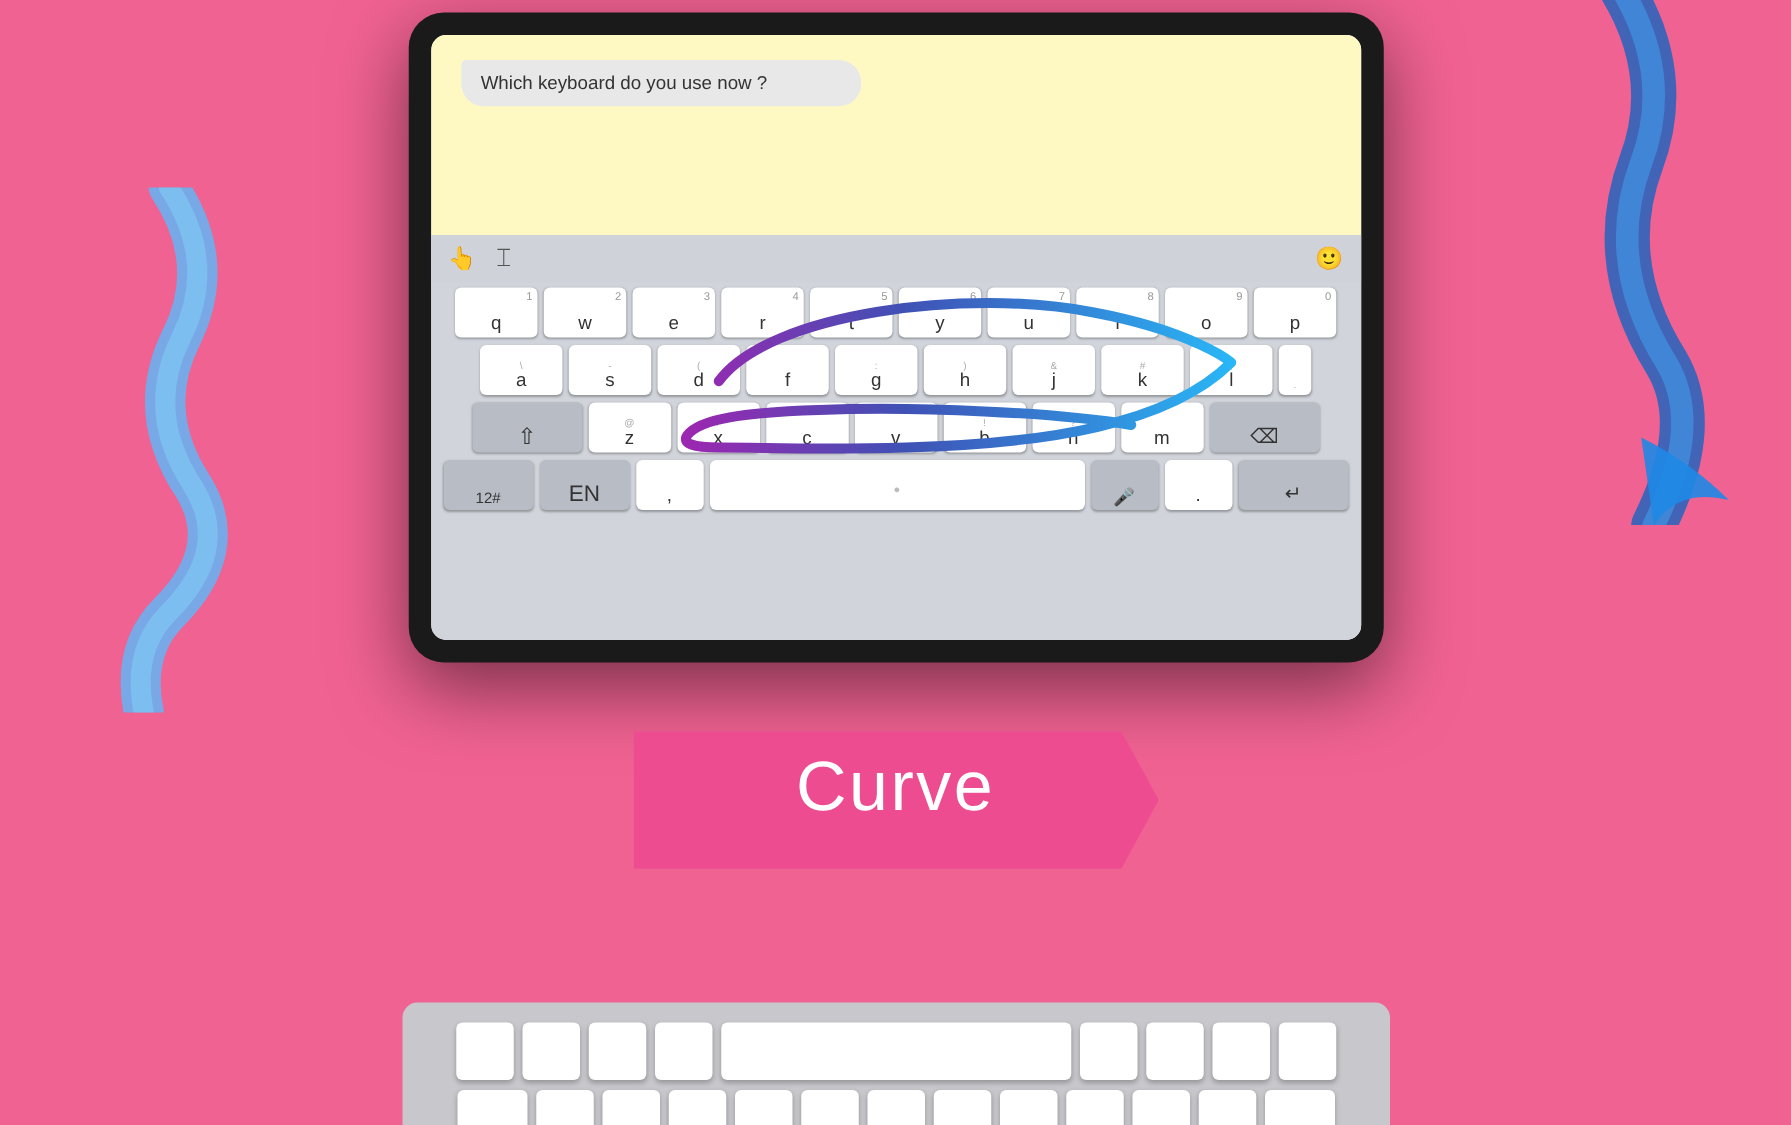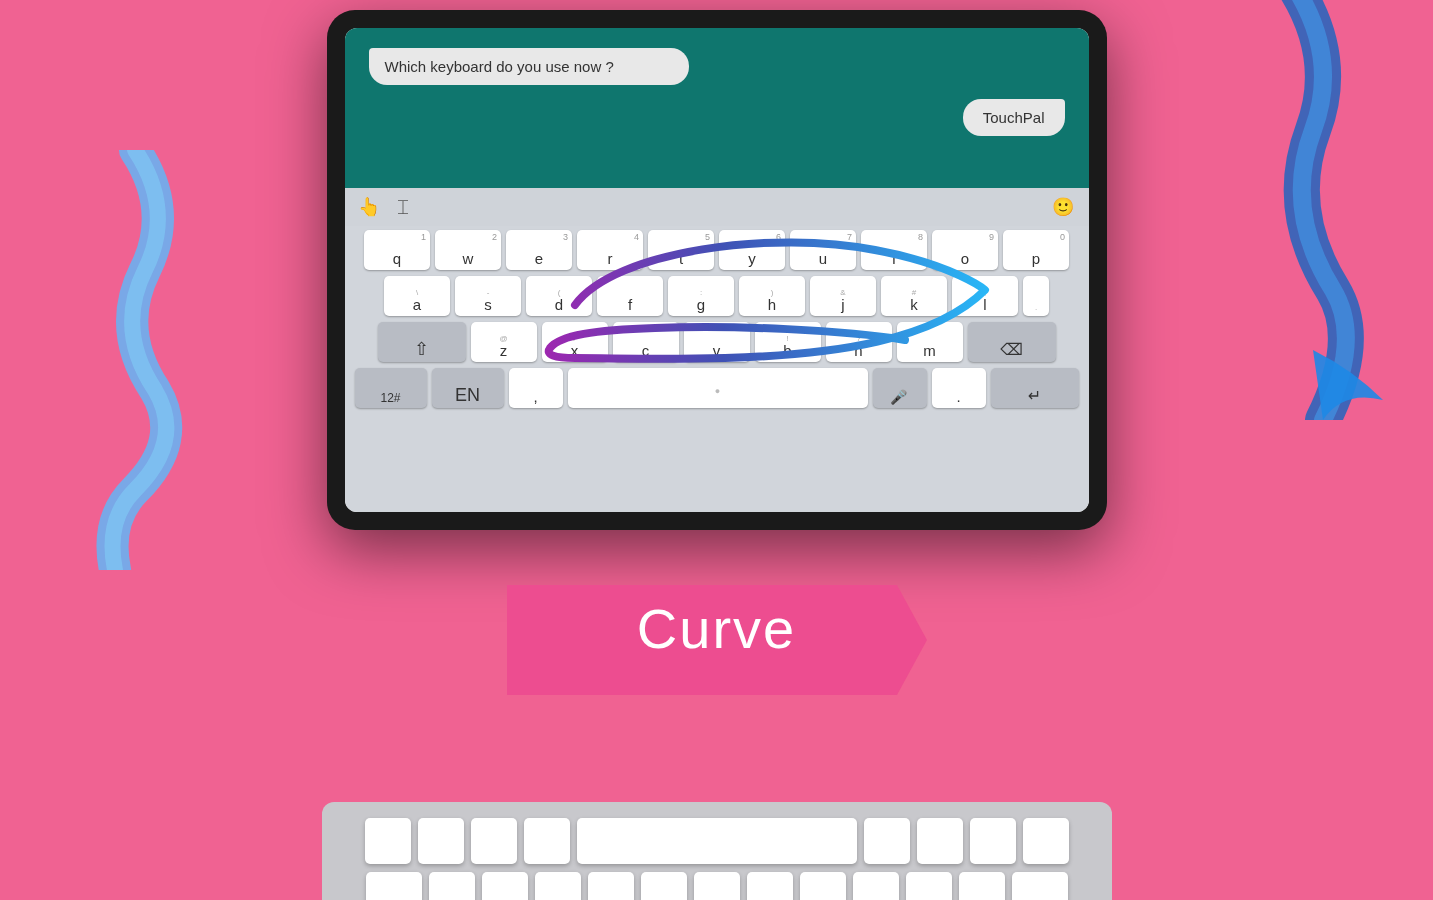--- a/index.html
+++ b/index.html
@@ -39,21 +39,21 @@
       height: 100%;
       background: white;
       border-radius: 12px;
       overflow: hidden;
       display: flex;
       flex-direction: column;
     }
 
     
     .chat-area {
-      background: #0f766e;
+      background: #fef9c3;
       padding: 20px 24px;
       flex: 0 0 160px;
       display: flex;
       flex-direction: column;
       gap: 14px;
     }
 
     .chat-bubble-left {
       display: inline-block;
       background: #e8e8e8;
@@ -287,25 +287,20 @@
   </svg>
 </div>
 
 <div class="tablet">
   <div class="tablet-screen">
 
     <div class="chat-area">
       <div class="chat-bubble-left">
         <span>Which keyboard do you use now ?</span>
       </div>
-      <div style="display:flex; justify-content:flex-end;">
-        <div class="chat-bubble-right">
-          <span>TouchPal</span>
-        </div>
-      </div>
     </div>
 
     <div class="keyboard-area">
 
       <div class="keyboard-toolbar">
         <span class="toolbar-icon">👆</span>
         <span class="toolbar-icon" style="font-size:20px;">⌶</span>
         <div class="toolbar-spacer"></div>
         <span class="toolbar-icon">🙂</span>
       </div>

